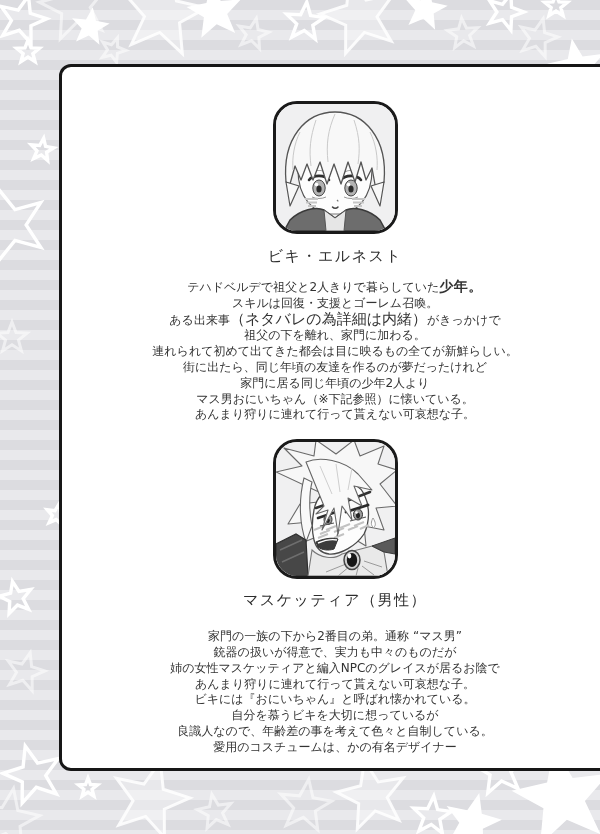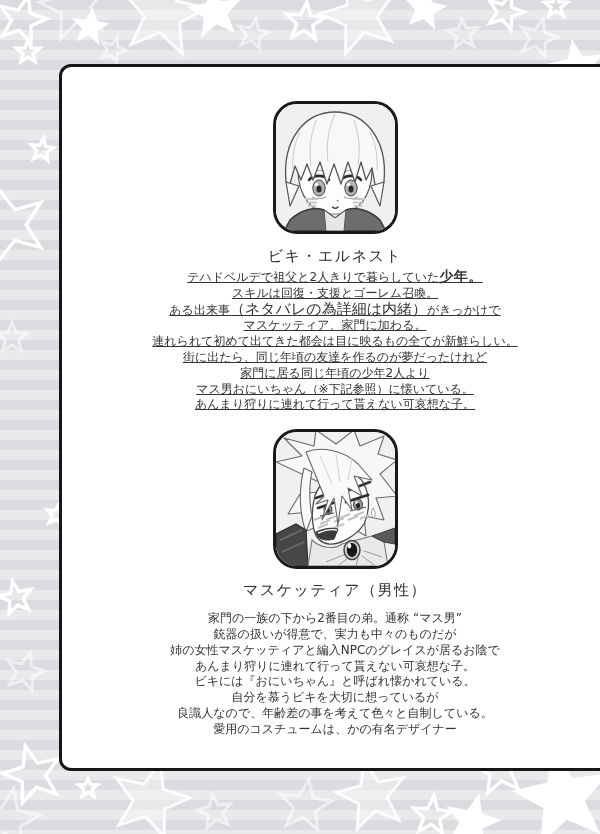--- a/index.html
+++ b/index.html
@@ -26,22 +26,22 @@
   }
   .frame-1{margin-top:34px;width:119px;height:127px;}
   .frame-2{margin-top:16px;width:119px;height:134px;}
   .frame svg{display:block;}
   .char-name{
     margin:0;font-size:15px;line-height:18px;font-weight:500;letter-spacing:1.5px;color:#2d2d2d;
   }
   .name-1{margin-top:13px;}
   .name-2{margin-top:12px;}
   .profile{margin:0;font-size:12px;line-height:15.8px;text-align:center;color:#333;}
-  .profile-1{margin-top:4px;text-decoration:underline;}
-  .profile-2{margin-top:12px;}
+  .profile-1{margin-top:14px;}
+  .profile-2{margin-top:20px;}
   .ln{display:block;white-space:nowrap;}
   .big{font-size:14px;font-weight:bold;letter-spacing:0.5px;}
   .sm{font-size:15px;}
 </style>
 </head>
 <body>
 
 <svg class="stars" viewBox="0 0 600 834" aria-hidden="true">
   <defs>
     <path id="st" d="M0,-20 L5,-6.9 L19,-6.2 L8.1,2.6 L11.8,16.2 L0,8.5 L-11.8,16.2 L-8.1,2.6 L-19,-6.2 L-5,-6.9 Z" vector-effect="non-scaling-stroke"></path>
@@ -140,21 +140,21 @@
       <path d="M53,110 L65,110 L64,118 L54,118 Z" fill="#f2f2f2" stroke="#777" stroke-width="1"></path>
       <path d="M8,127 L14,116 C24,106 40,102 48,106 L59,114 L70,106 C78,102 94,106 104,116 L110,127 Z" fill="#6d6d6d" stroke="#3a3a3a" stroke-width="1.5" stroke-linejoin="round"></path>
       <path d="M48,106 L59,114 L70,106 L68,127 L50,127 Z" fill="#e6e6e6" stroke="#555" stroke-width="1"></path>
     </svg>
   </div>
   <h2 class="char-name name-1">ビキ・エルネスト</h2>
   <p class="profile profile-1">
     <span class="ln"><span>テハドベルデで祖父と2人きりで暮らしていた</span><span class="big">少年。</span></span>
     <span class="ln">スキルは回復・支援とゴーレム召喚。</span>
     <span class="ln"><span>ある出来事</span><span class="sm">（ネタバレの為詳細は内緒）</span><span>がきっかけで</span></span>
-    <span class="ln">マスケッティア、家門に加わる。</span>
+    <span class="ln">祖父の下を離れ、家門に加わる。</span>
     <span class="ln">連れられて初めて出てきた都会は目に映るもの全てが新鮮らしい。</span>
     <span class="ln">街に出たら、同じ年頃の友達を作るのが夢だったけれど</span>
     <span class="ln">家門に居る同じ年頃の少年2人より</span>
     <span class="ln">マス男おにいちゃん（※下記参照）に懐いている。</span>
     <span class="ln">あんまり狩りに連れて行って貰えない可哀想な子。</span>
   </p>
 
   <div class="frame frame-2">
     <svg viewBox="0 0 119 134" width="119" height="134">
       <rect width="119" height="134" fill="#f0f0f1"></rect>

